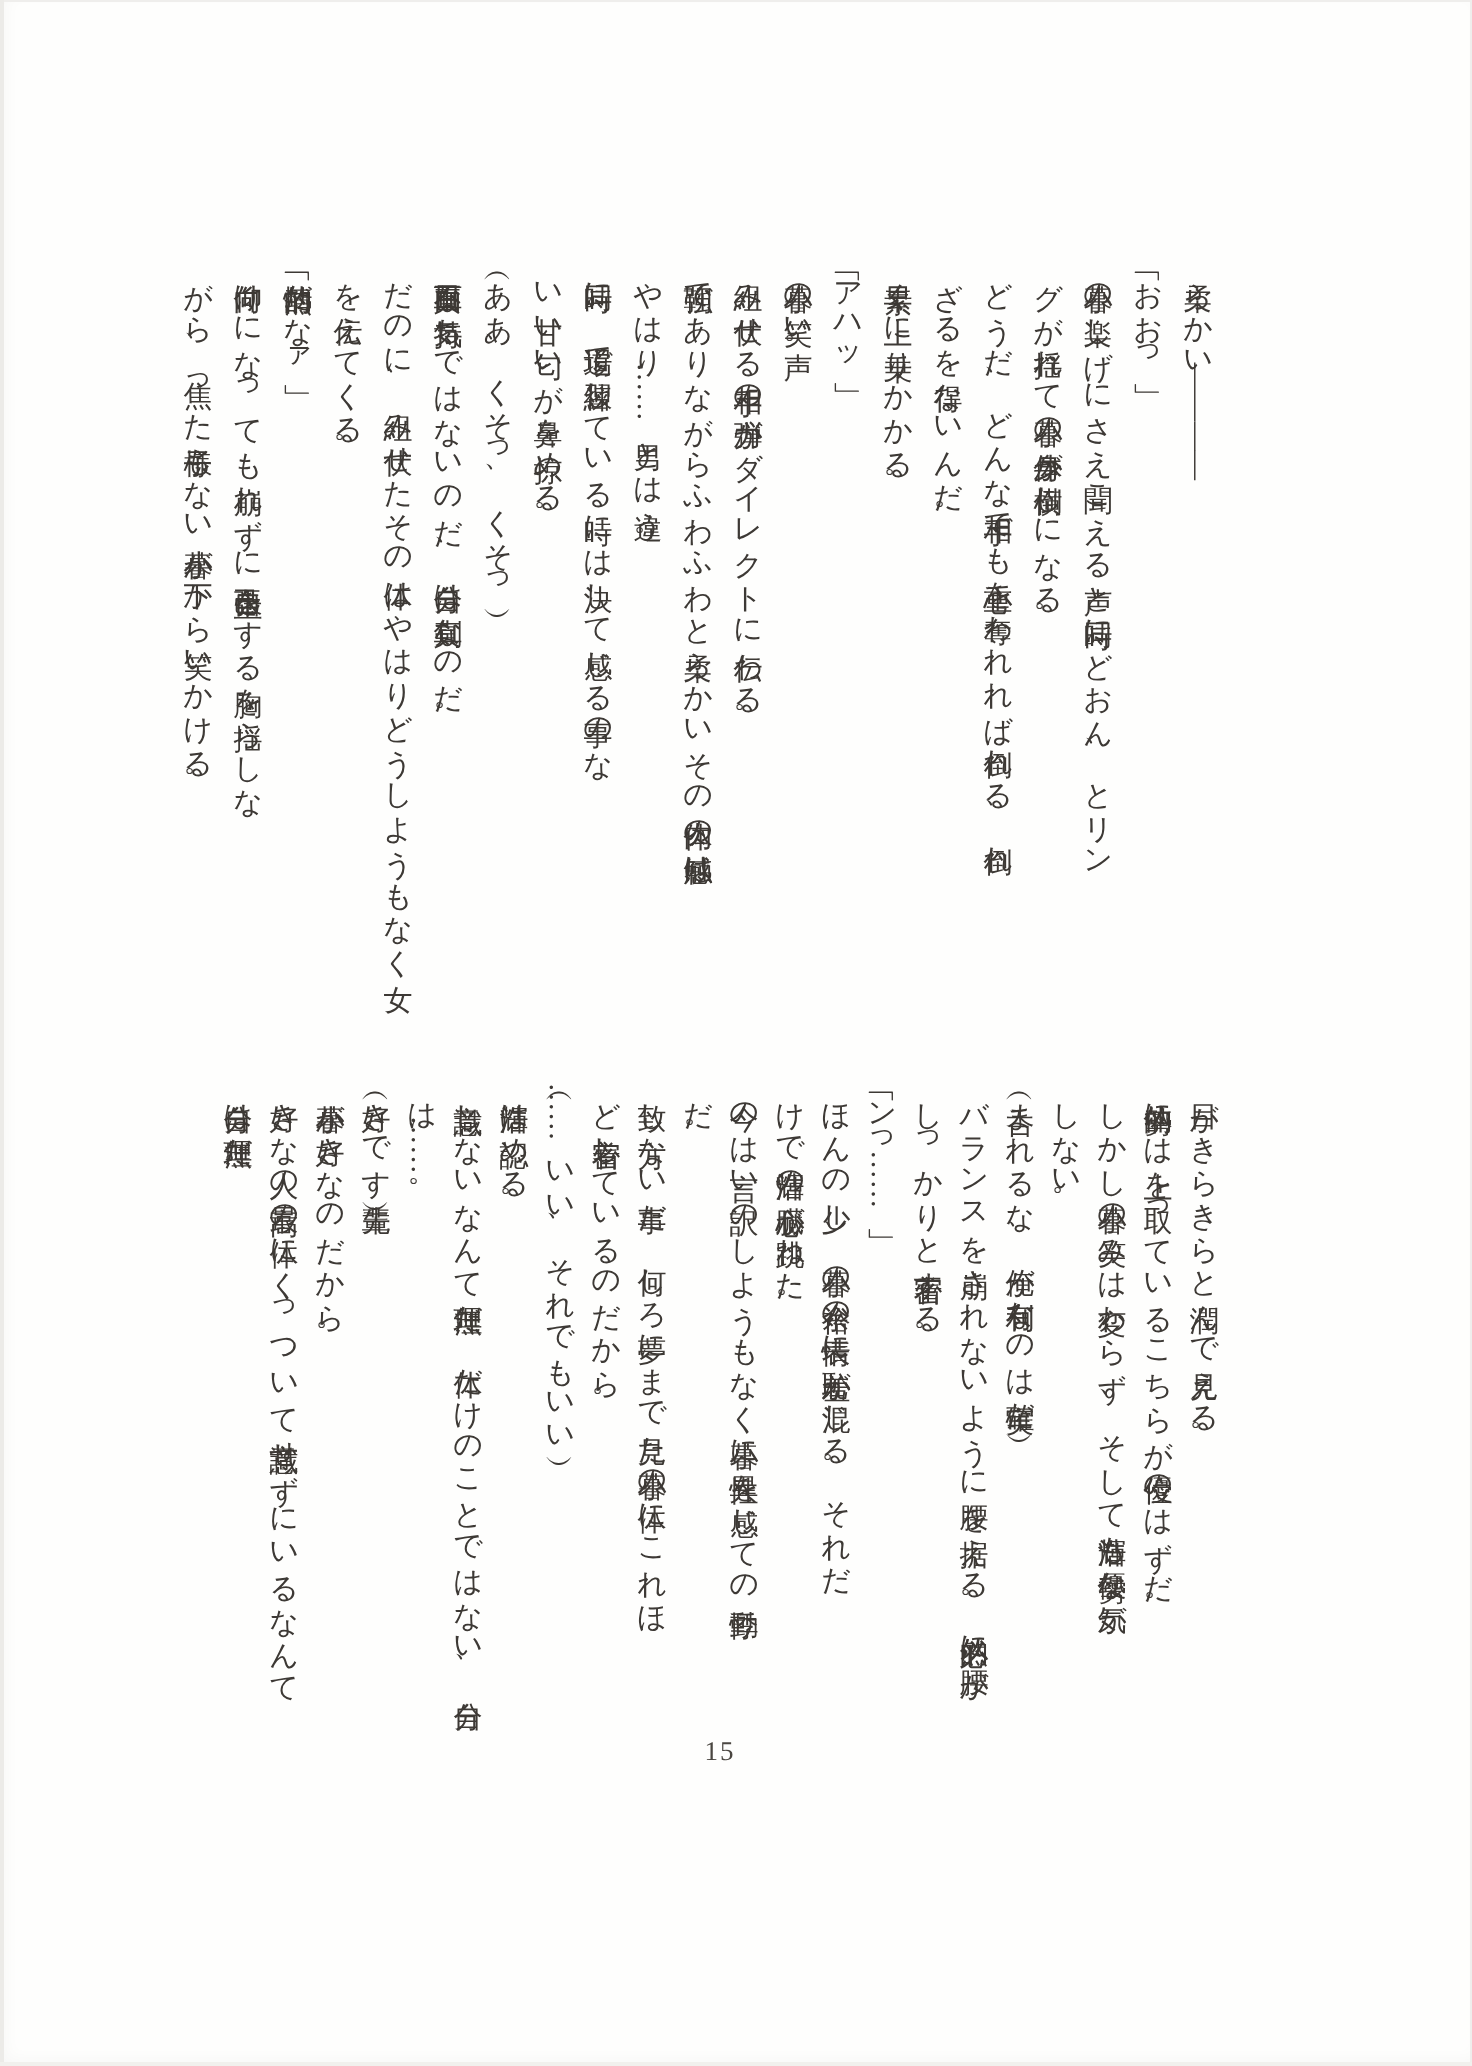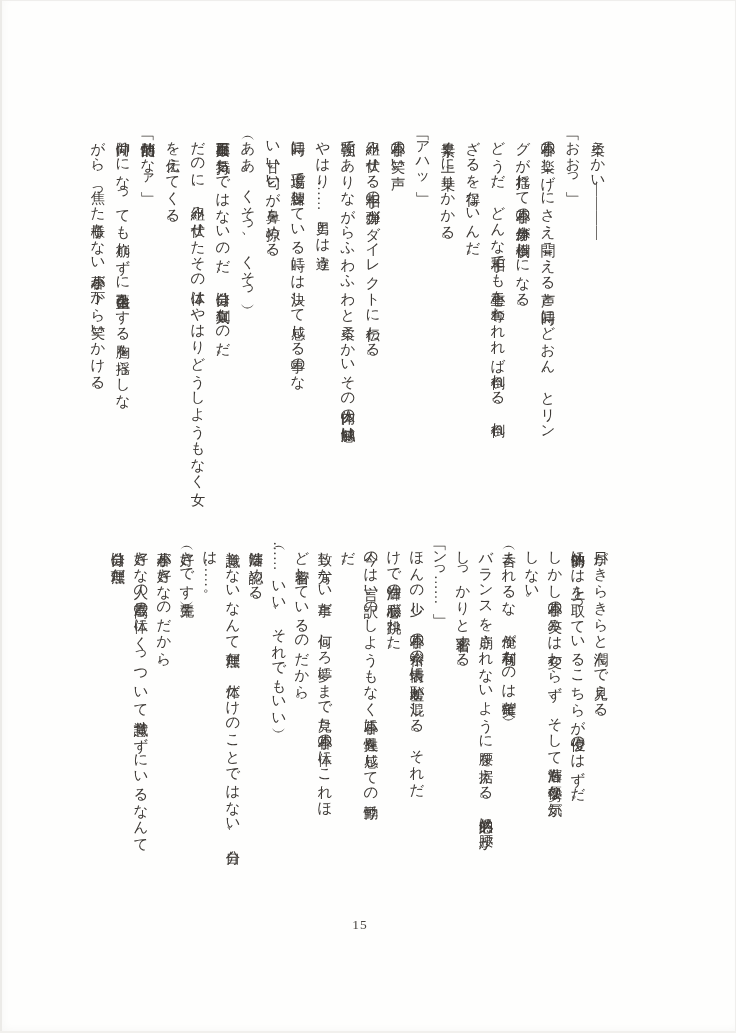--- a/index.html
+++ b/index.html
@@ -38,21 +38,21 @@
     height: 402px;
     line-height: 23px;
   }
   .vblock p {
     margin: 0;
     padding: 0;
     white-space: pre-line;
   }
   #page-number {
     position: absolute;
-    top: 917px;
+    top: 868px;
     left: 0;
     width: 720px;
     text-align: center;
     font-size: 13.5px;
     color: #4a4641;
     letter-spacing: 1px;
   }
   
   .scan-edge-left {
     position: absolute;

